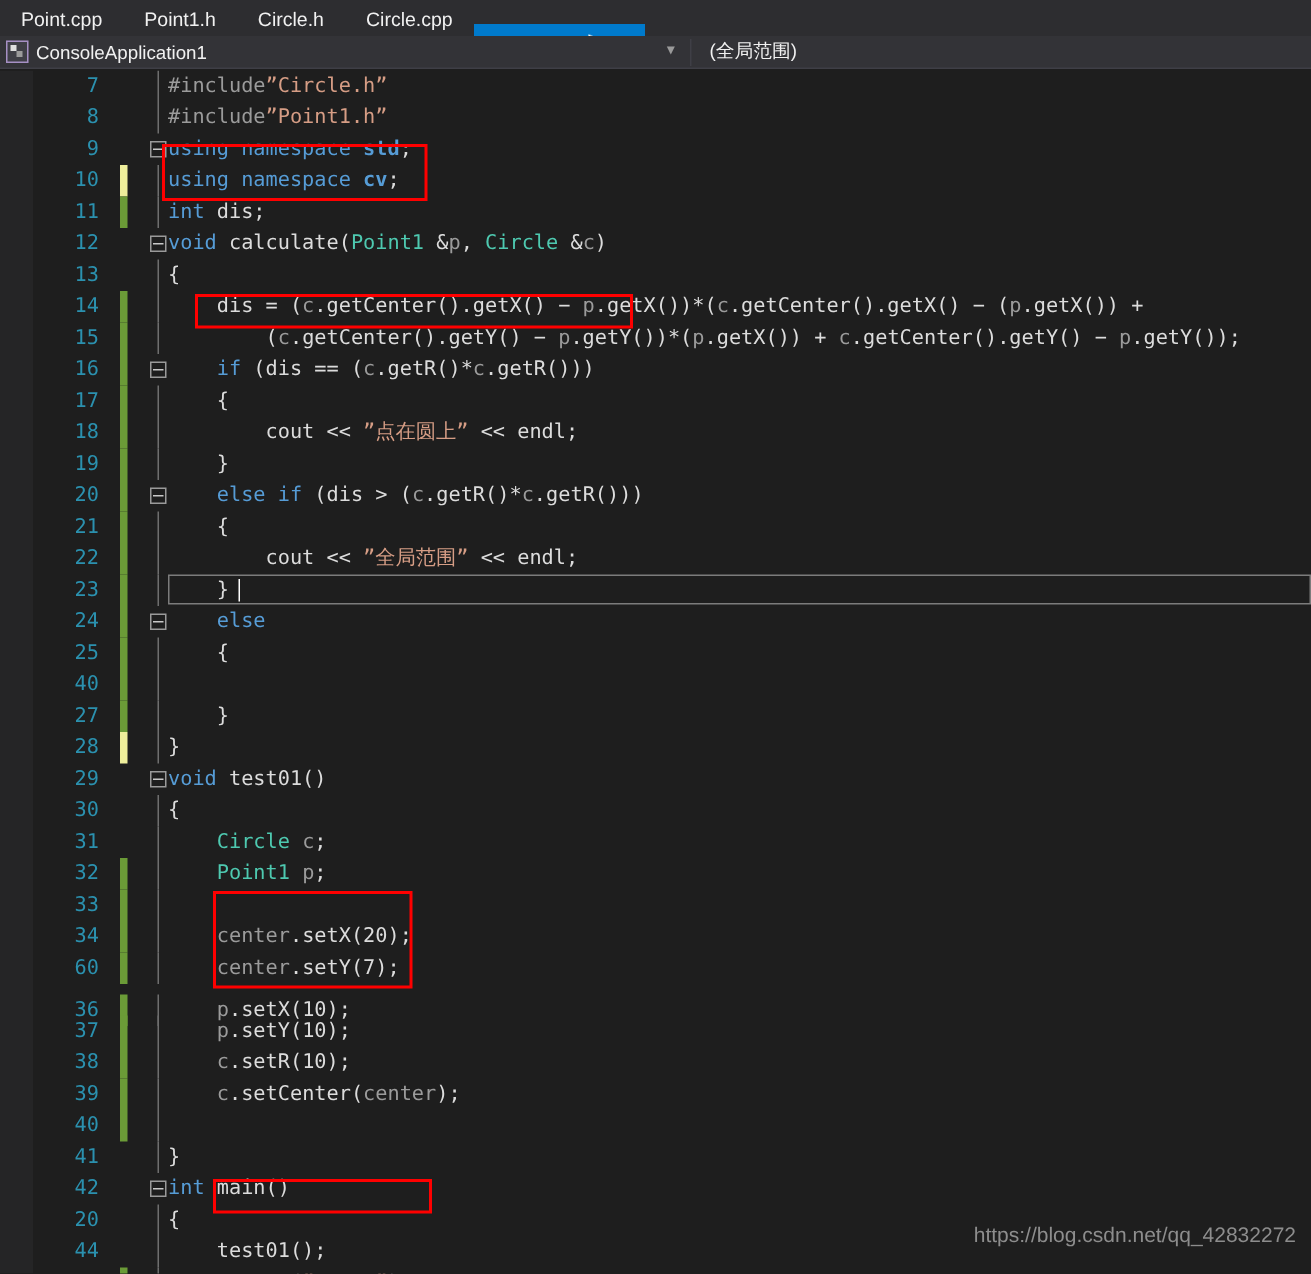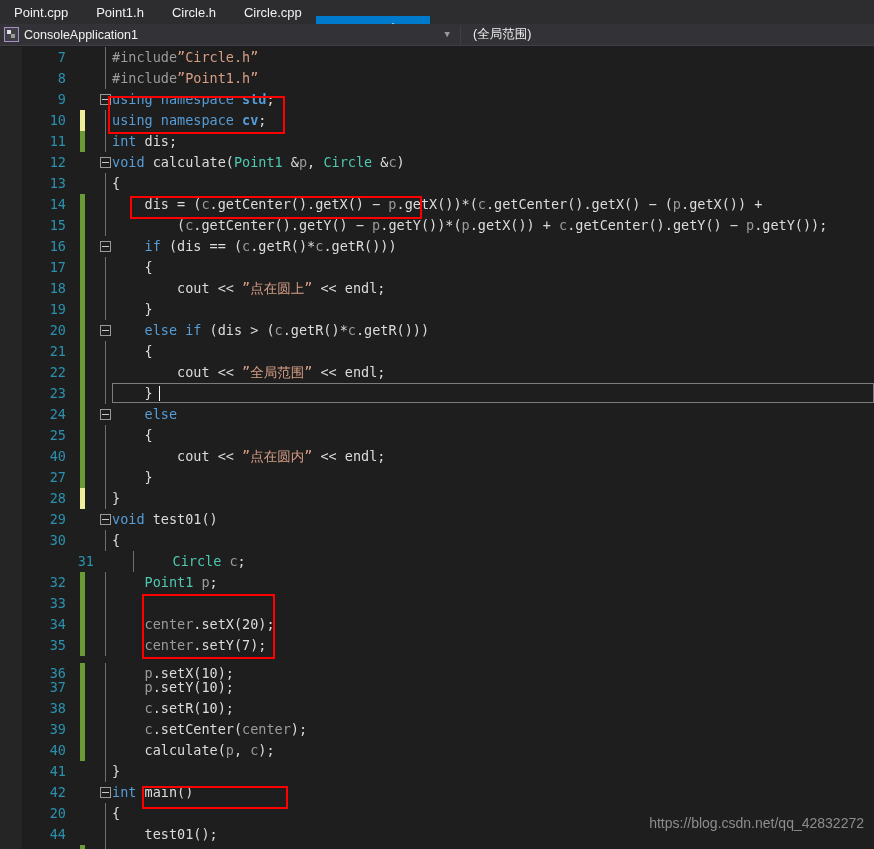--- a/index.html
+++ b/index.html
@@ -173,35 +173,35 @@
         <div class="row" style="top: 189px; position: absolute; left: 0px; width: 874px;"><div class="ln">16</div><div class="marker m-green"></div><div class="glyph"></div><div class="code">    <span class="kw">if</span> (dis == (<span class="var">c</span>.getR()*<span class="var">c</span>.getR()))</div></div>
         <div class="row" style="top: 210px; position: absolute; left: 0px; width: 874px;"><div class="ln">17</div><div class="marker m-green"></div><div class="vline" style="background: rgb(110, 110, 110);"></div><div class="code">    {</div></div>
         <div class="row" style="top: 231px; position: absolute; left: 0px; width: 874px;"><div class="ln">18</div><div class="marker m-green"></div><div class="vline" style="background: rgb(110, 110, 110);"></div><div class="code">        cout &lt;&lt; <span class="str">”点在圆上”</span> &lt;&lt; endl;</div></div>
         <div class="row" style="top: 252px; position: absolute; left: 0px; width: 874px;"><div class="ln">19</div><div class="marker m-green"></div><div class="vline" style="background: rgb(110, 110, 110);"></div><div class="code">    }</div></div>
         <div class="row" style="top: 273px; position: absolute; left: 0px; width: 874px;"><div class="ln">20</div><div class="marker m-green"></div><div class="glyph"></div><div class="code">    <span class="kw">else</span> <span class="kw">if</span> (dis &gt; (<span class="var">c</span>.getR()*<span class="var">c</span>.getR()))</div></div>
         <div class="row" style="top: 294px; position: absolute; left: 0px; width: 874px;"><div class="ln">21</div><div class="marker m-green"></div><div class="vline" style="background: rgb(110, 110, 110);"></div><div class="code">    {</div></div>
         <div class="row" style="top: 315px; position: absolute; left: 0px; width: 874px;"><div class="ln">22</div><div class="marker m-green"></div><div class="vline" style="background: rgb(110, 110, 110);"></div><div class="code">        cout &lt;&lt; <span class="str">”全局范围”</span> &lt;&lt; endl;</div></div>
         <div class="row" style="top: 336px; position: absolute; left: 0px; width: 874px;"><div class="ln">23</div><div class="marker m-green"></div><div class="vline" style="background: rgb(110, 110, 110);"></div><div class="curline"></div><div class="caret" style="left: 159px;"></div><div class="code">    }</div></div>
         <div class="row" style="top: 357px; position: absolute; left: 0px; width: 874px;"><div class="ln">24</div><div class="marker m-green"></div><div class="glyph"></div><div class="code">    <span class="kw">else</span></div></div>
         <div class="row" style="top: 378px; position: absolute; left: 0px; width: 714px;"><div class="ln">25</div><div class="marker m-green"></div><div class="vline" style="background: rgb(110, 110, 110);"></div><div class="code">    {</div></div>
-        <div class="row" style="top: 399px; position: absolute; left: 0px; width: 874px;"><div class="ln">40</div><div class="marker m-green"></div><div class="vline" style="background: rgb(110, 110, 110);"></div><div class="code">        cout &lt;&lt; <span class="str">”点在圆内”</span> &lt;&lt; endl;</div></div>
+        <div class="row" style="top: 399px; position: absolute; left: 0px; width: 874px;"><div class="ln">40</div><div class="marker m-green"></div><div class="vline" style="background: rgb(110, 110, 110);"></div></div>
         <div class="row" style="top: 420px; position: absolute; left: 0px; width: 874px;"><div class="ln">27</div><div class="marker m-green"></div><div class="vline" style="background: rgb(110, 110, 110);"></div><div class="code">    }</div></div>
         <div class="row" style="top: 441px; position: absolute; left: 0px; width: 874px;"><div class="ln">28</div><div class="marker m-yellow"></div><div class="vline" style="background: rgb(110, 110, 110);"></div><div class="code">}</div></div>
         <div class="row" style="top: 462px; position: absolute; left: 0px; width: 874px;"><div class="ln">29</div><div class="glyph"></div><div class="code"><span class="kw">void</span> test01()</div></div>
         <div class="row" style="top: 483px; position: absolute; left: 0px; width: 874px;"><div class="ln">30</div><div class="vline" style="background: rgb(110, 110, 110);"></div><div class="code">{</div></div>
-        <div class="row" style="top: 504px; position: absolute; left: 0px; width: 794px; margin-left: 28px;"><div class="ln">31</div><div class="vline" style="background: rgb(110, 110, 110);"></div><div class="code">    <span class="typ">Circle</span> <span class="var">c</span>;</div></div>
+        <div class="row" style="top: 504px; position: absolute; left: 0px; width: 794px;"><div class="ln">31</div><div class="vline" style="background: rgb(110, 110, 110);"></div><div class="code">    <span class="typ">Circle</span> <span class="var">c</span>;</div></div>
         <div class="row" style="top: 525px; position: absolute; left: 0px; width: 874px;"><div class="ln">32</div><div class="marker m-green"></div><div class="vline" style="background: rgb(110, 110, 110);"></div><div class="code">    <span class="typ">Point1</span> <span class="var">p</span>;</div></div>
         <div class="row" style="top: 546px; position: absolute; left: 0px; width: 874px;"><div class="ln">33</div><div class="marker m-green"></div><div class="vline" style="background: rgb(110, 110, 110);"></div></div>
         <div class="row" style="top: 567px; position: absolute; left: 0px; width: 800px;"><div class="ln">34</div><div class="marker m-green"></div><div class="vline" style="background: rgb(110, 110, 110);"></div><div class="code">    <span class="var">center</span>.setX(20);</div></div>
-        <div class="row" style="top: 588px; position: absolute; left: 0px; width: 874px;"><div class="ln">35</div><div class="marker m-green"></div><div class="vline" style="background: rgb(110, 110, 110);"></div><div class="code">    <span class="var">center</span>.setY(7);</div></div>
+        <div class="row" style="top: 588px; position: absolute; left: 0px; width: 874px;"><div class="ln">60</div><div class="marker m-green"></div><div class="vline" style="background: rgb(110, 110, 110);"></div><div class="code">    <span class="var">center</span>.setY(7);</div></div>
         <div class="row" style="top: 616px; position: absolute; left: 0px; width: 874px;"><div class="ln">36</div><div class="marker m-green"></div><div class="vline" style="background: rgb(110, 110, 110);"></div><div class="code">    <span class="var">p</span>.setX(10);</div></div>
         <div class="row" style="top: 630px; position: absolute; left: 0px; width: 874px;"><div class="ln">37</div><div class="marker m-green"></div><div class="vline" style="background: rgb(110, 110, 110);"></div><div class="code">    <span class="var">p</span>.setY(10);</div></div>
         <div class="row" style="top: 651px; position: absolute; left: 0px; width: 874px;"><div class="ln">38</div><div class="marker m-green"></div><div class="vline" style="background: rgb(110, 110, 110);"></div><div class="code">    <span class="var">c</span>.setR(10);</div></div>
         <div class="row" style="top: 672px; position: absolute; left: 0px; width: 874px;"><div class="ln">39</div><div class="marker m-green"></div><div class="vline" style="background: rgb(110, 110, 110);"></div><div class="code">    <span class="var">c</span>.setCenter(<span class="var">center</span>);</div></div>
-        <div class="row" style="top: 693px; position: absolute; left: 0px; width: 874px;"><div class="ln">40</div><div class="marker m-green"></div><div class="vline" style="background: rgb(110, 110, 110);"></div><div class="code">    calculate(<span class="var">p</span>, <span class="var">c</span>);</div></div>
+        <div class="row" style="top: 693px; position: absolute; left: 0px; width: 874px;"><div class="ln">40</div><div class="marker m-green"></div><div class="vline" style="background: rgb(110, 110, 110);"></div></div>
         <div class="row" style="top: 714px; position: absolute; left: 0px; width: 736px;"><div class="ln">41</div><div class="vline" style="background: rgb(110, 110, 110);"></div><div class="code">}</div></div>
         <div class="row" style="top: 735px; position: absolute; left: 0px; width: 874px;"><div class="ln">42</div><div class="glyph"></div><div class="code"><span class="kw">int</span> main()</div></div>
         <div class="row" style="top: 756px; position: absolute; left: 0px; width: 874px;"><div class="ln">20</div><div class="vline" style="background: rgb(110, 110, 110);"></div><div class="code">{</div></div>
         <div class="row" style="top: 777px; position: absolute; left: 0px; width: 874px;"><div class="ln">44</div><div class="vline" style="background: rgb(110, 110, 110);"></div><div class="code">    test01();</div></div>
         <div class="row" style="top: 798px; position: absolute; left: 0px; width: 874px;"><div class="ln">45</div><div class="marker m-green"></div><div class="vline" style="background: rgb(110, 110, 110);"></div><div class="code">    <span class="var">system</span>(<span class="str">”pause”</span>);</div></div>
       </div>
     <div id="annos">
         <div class="redbox" style="left: 108px; top: 49px; width: 177px; height: 38px; border-color: rgb(255, 0, 0);"></div>
         <div class="redbox" style="left: 130px; top: 149px; width: 292px; height: 23px; border-color: rgb(255, 0, 0);"></div>
         <div class="redbox" style="left: 142px; top: 547px; width: 133px; height: 65px; border-color: rgb(255, 0, 0);"></div>

